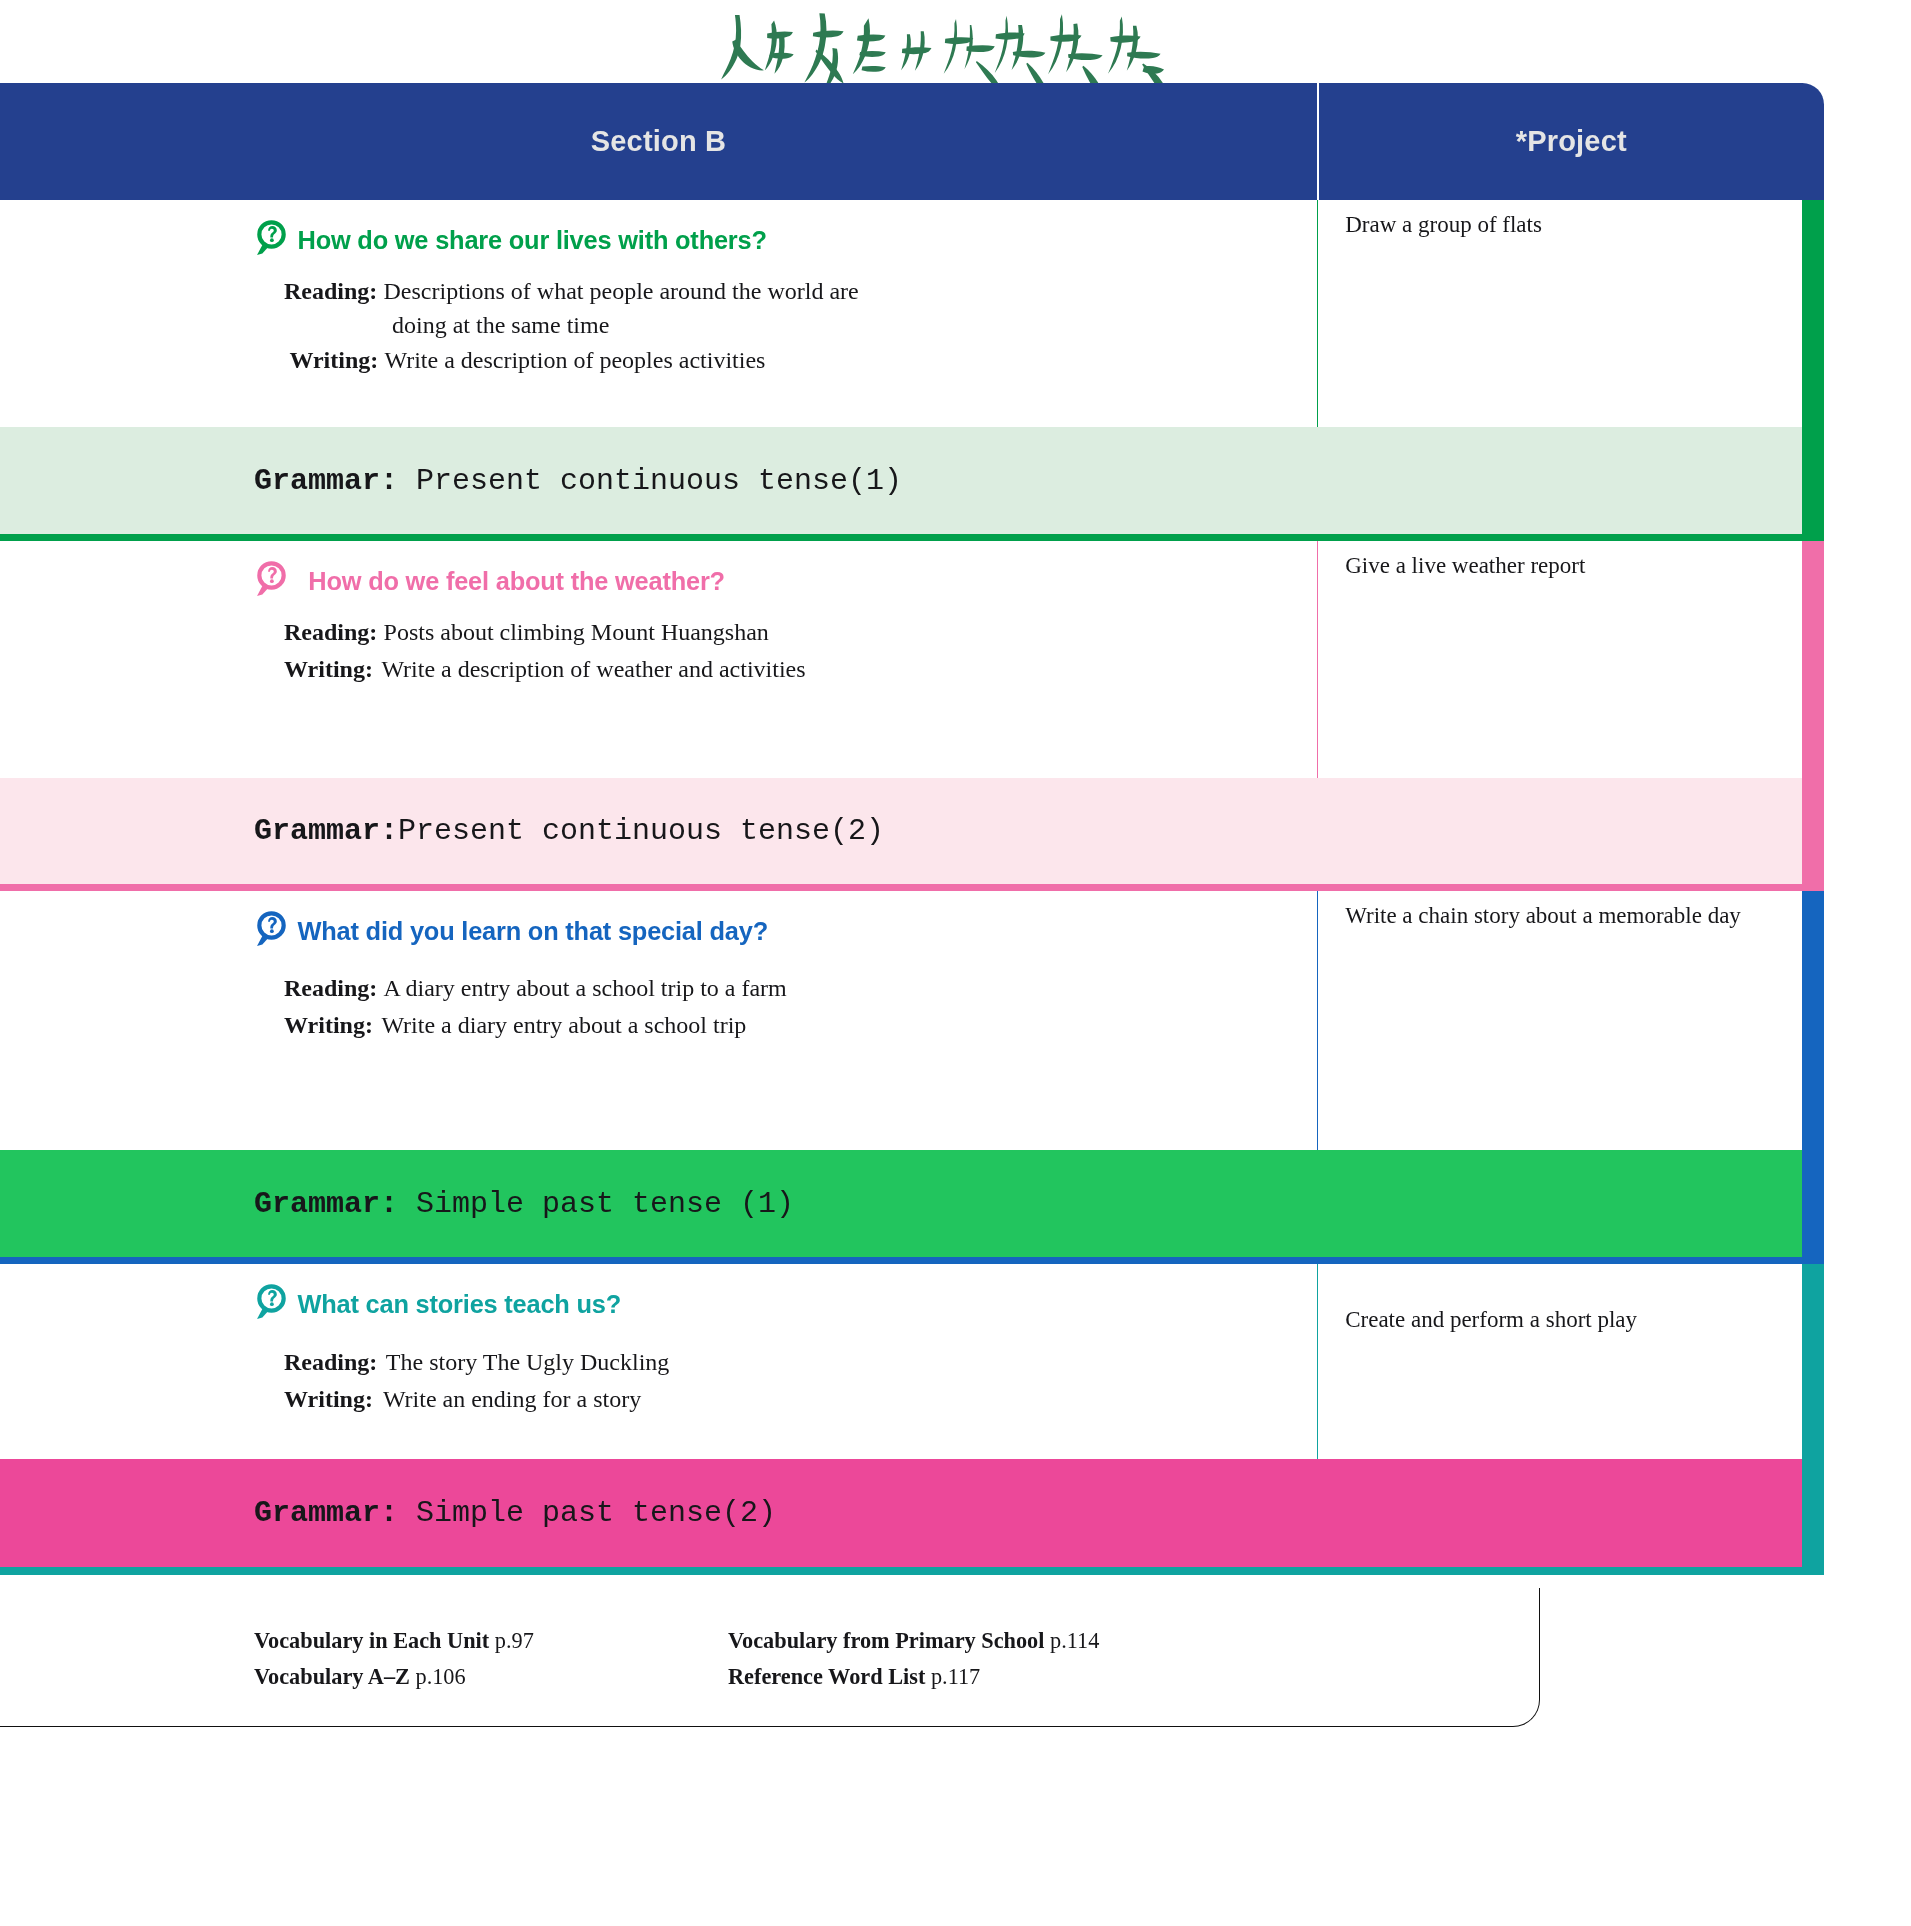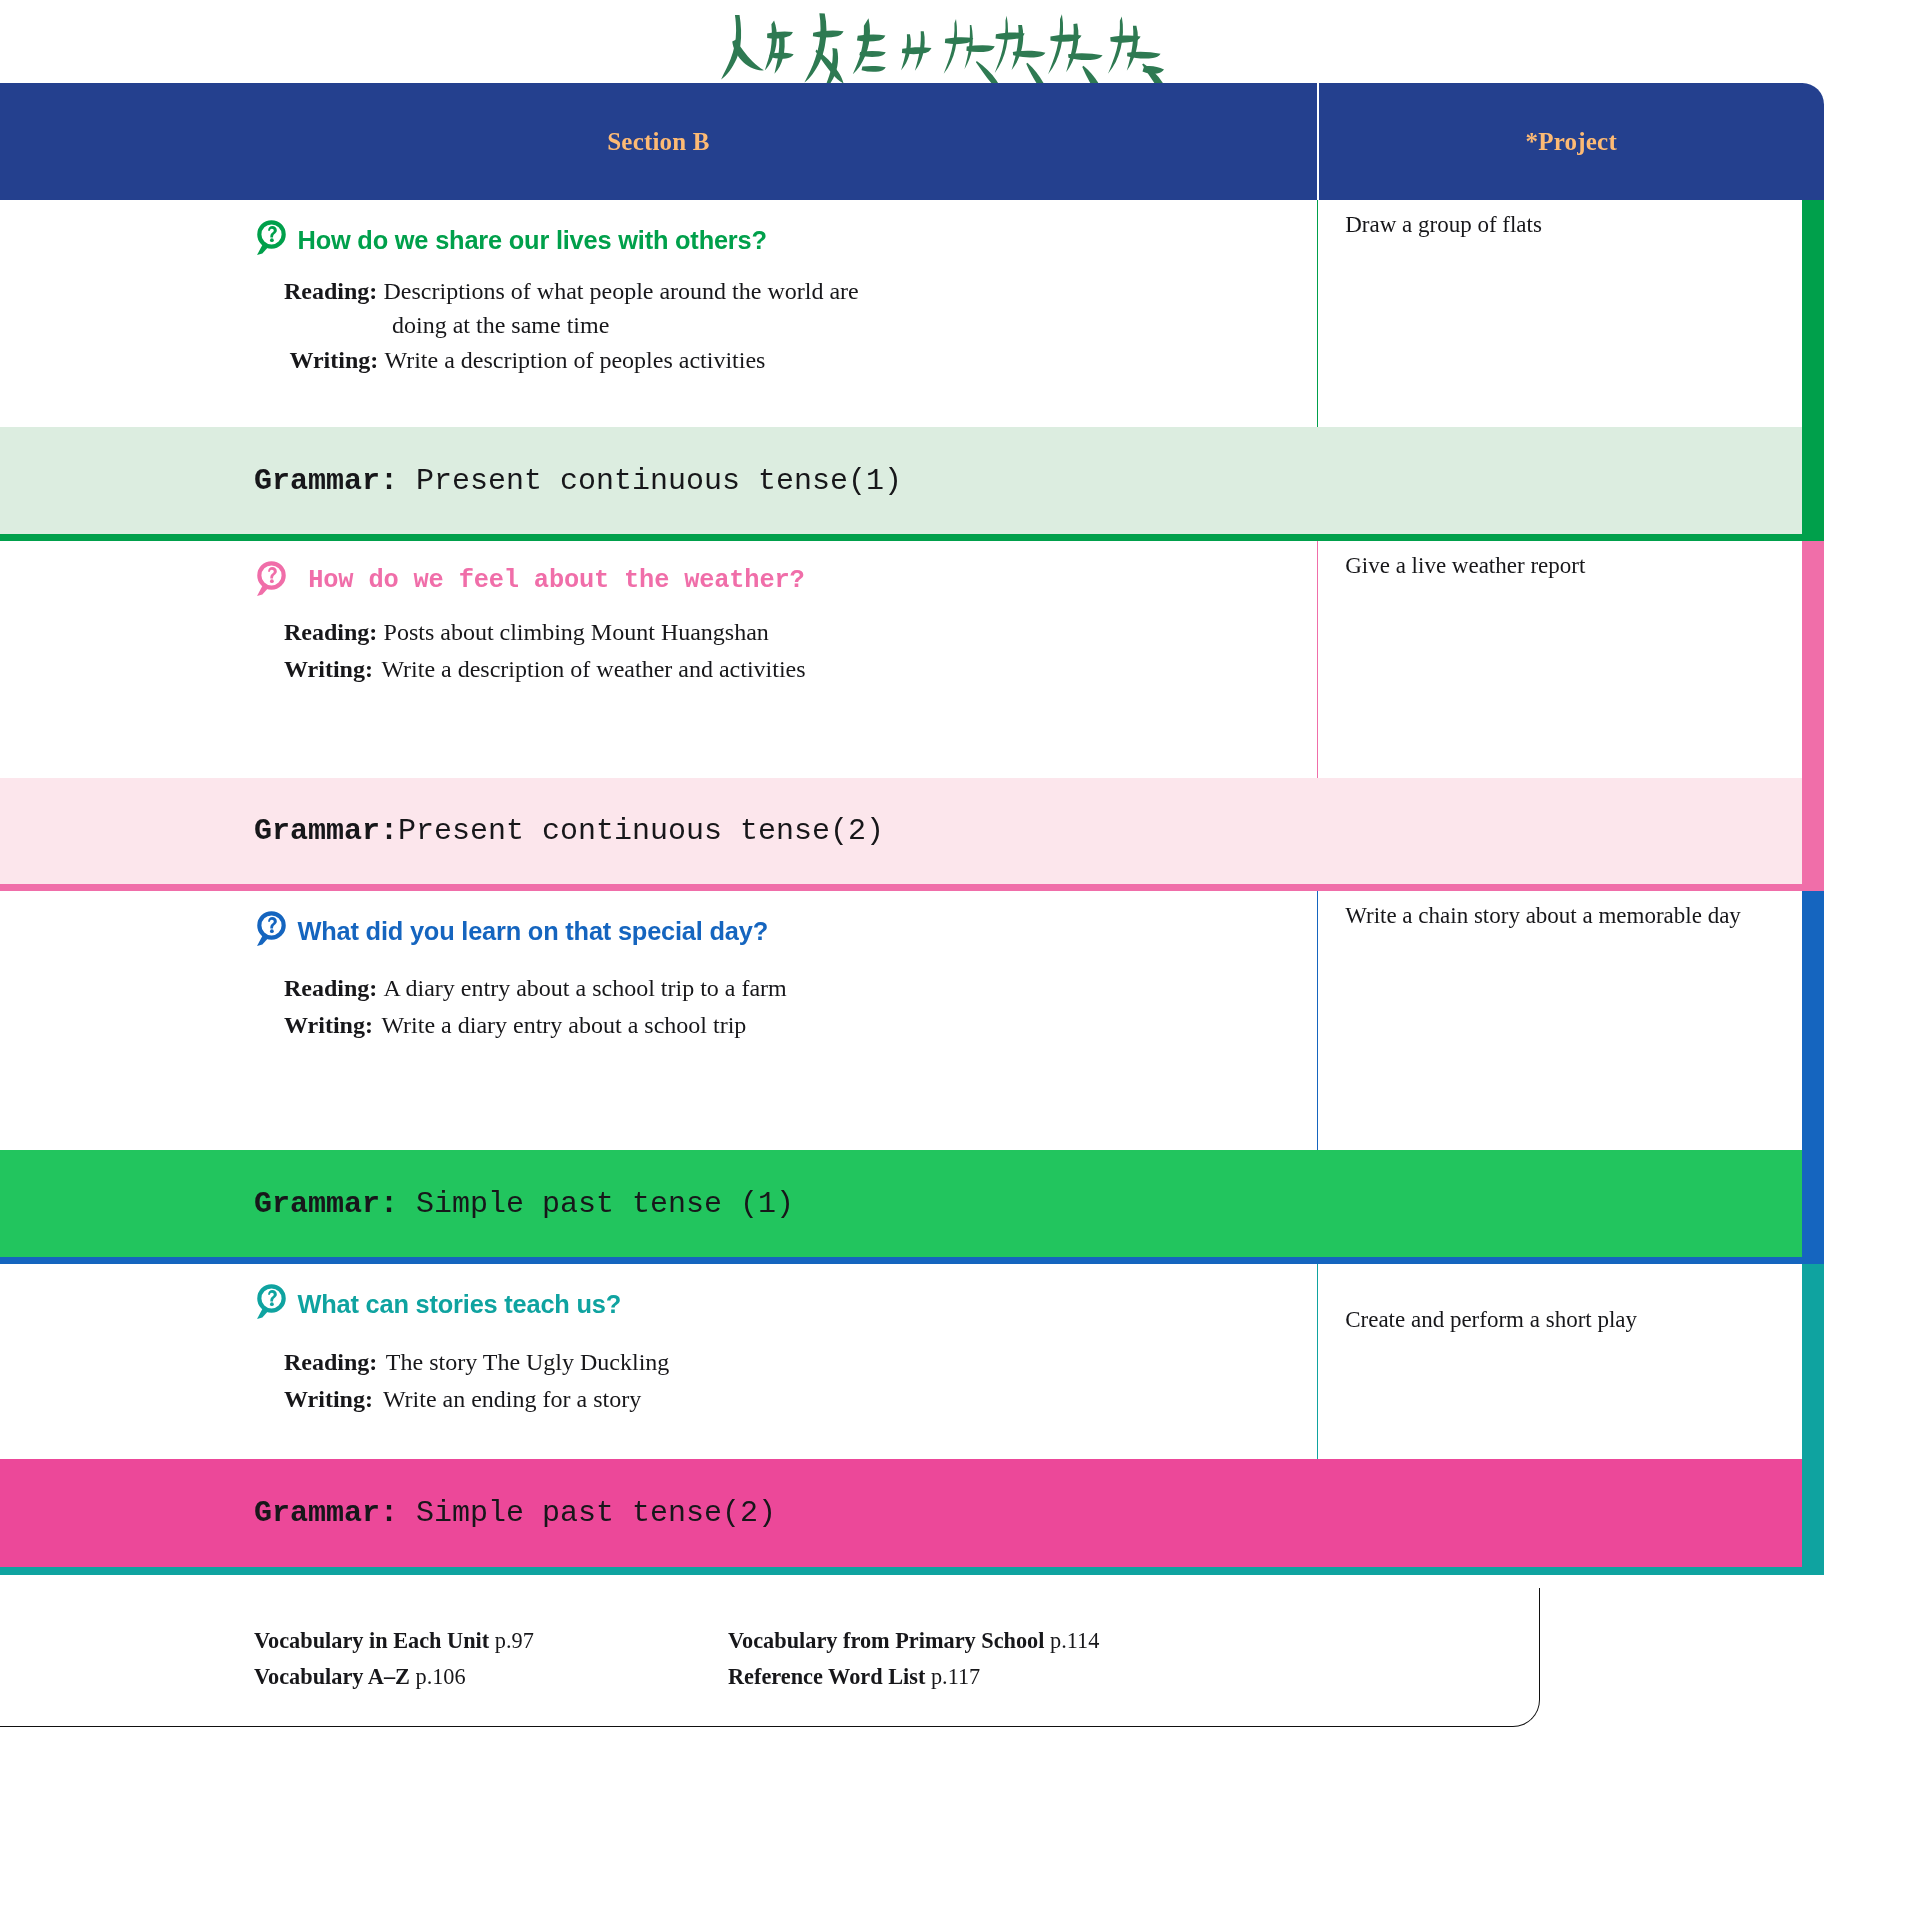--- a/index.html
+++ b/index.html
@@ -17,22 +17,22 @@
   
   #sheet{position:absolute;left:0;top:83px;width:1824px;}
 
   
   #header{
     position:relative;display:flex;height:117px;
     background:#24408E;border-top-right-radius:21.6px;
   }
   #header .hcell{
     display:flex;align-items:center;justify-content:center;
-    color:#fdba74;font-family:Liberation Serif, serif;
-    font-weight:bold;font-size:25px;letter-spacing:0.2px;
+    color:#e5e5e5;font-family:Liberation Sans, sans-serif;
+    font-weight:bold;font-size:29px;letter-spacing:0.2px;
   }
   #hcell-sectionb{flex:0 0 1317px;}
   #hdiv{flex:0 0 1.5px;background:#ffffff;}
   #hcell-project{flex:1;}
 
   
   .unit{position:relative;}
   .unit-body{display:flex;background:#ffffff;}
   .col-left{flex:0 0 1317px;position:relative;box-sizing:border-box;padding:23px 0 0 0;}
   .col-rule{flex:0 0 1.2px;}
@@ -177,21 +177,21 @@
       <div class="col-left">
         <div class="qline">
           <span class="qicon">
             <svg width="35" height="39" viewBox="0 0 92 100">
               <circle cx="46" cy="42" r="32" fill="none" stroke="#F06EA9" stroke-width="11"></circle>
               <path d="M24 66 L8 96 L22 92 L38 74 Z" fill="#F06EA9"></path>
               <path d="M37 32c0-7 5-12 11-12 7 0 12 5 12 11 0 7-7 9-9 13-1 2-1 4-1 6h-7c0-4 0-7 2-10 2-3 7-5 7-8 0-3-2-5-5-5-3 0-5 2-5 5z" fill="#F06EA9"></path>
               <circle cx="47" cy="57" r="5" fill="#F06EA9"></circle>
             </svg>
           </span>
-          <span class="qtext" style="color:#F06EA9;padding-left:10.8px;font-family:Liberation Mono, monospace;">How do we feel about the weather?</span>
+          <span class="qtext" style="color:#F06EA9;padding-left:10.8px;">How do we feel about the weather?</span>
         </div>
         <div class="rwblock" style="margin-top:10px;">
           <div class="rw">
             <span class="lbl">Reading:</span>
             <span class="val">Posts about climbing Mount Huangshan</span>
           </div>
           <div class="rw" style="margin-top:3.9px;">
             <span class="lbl">Writing:</span>
             <span class="val" style="margin-left:8.5px;">Write a description of weather and activities</span>
           </div>

